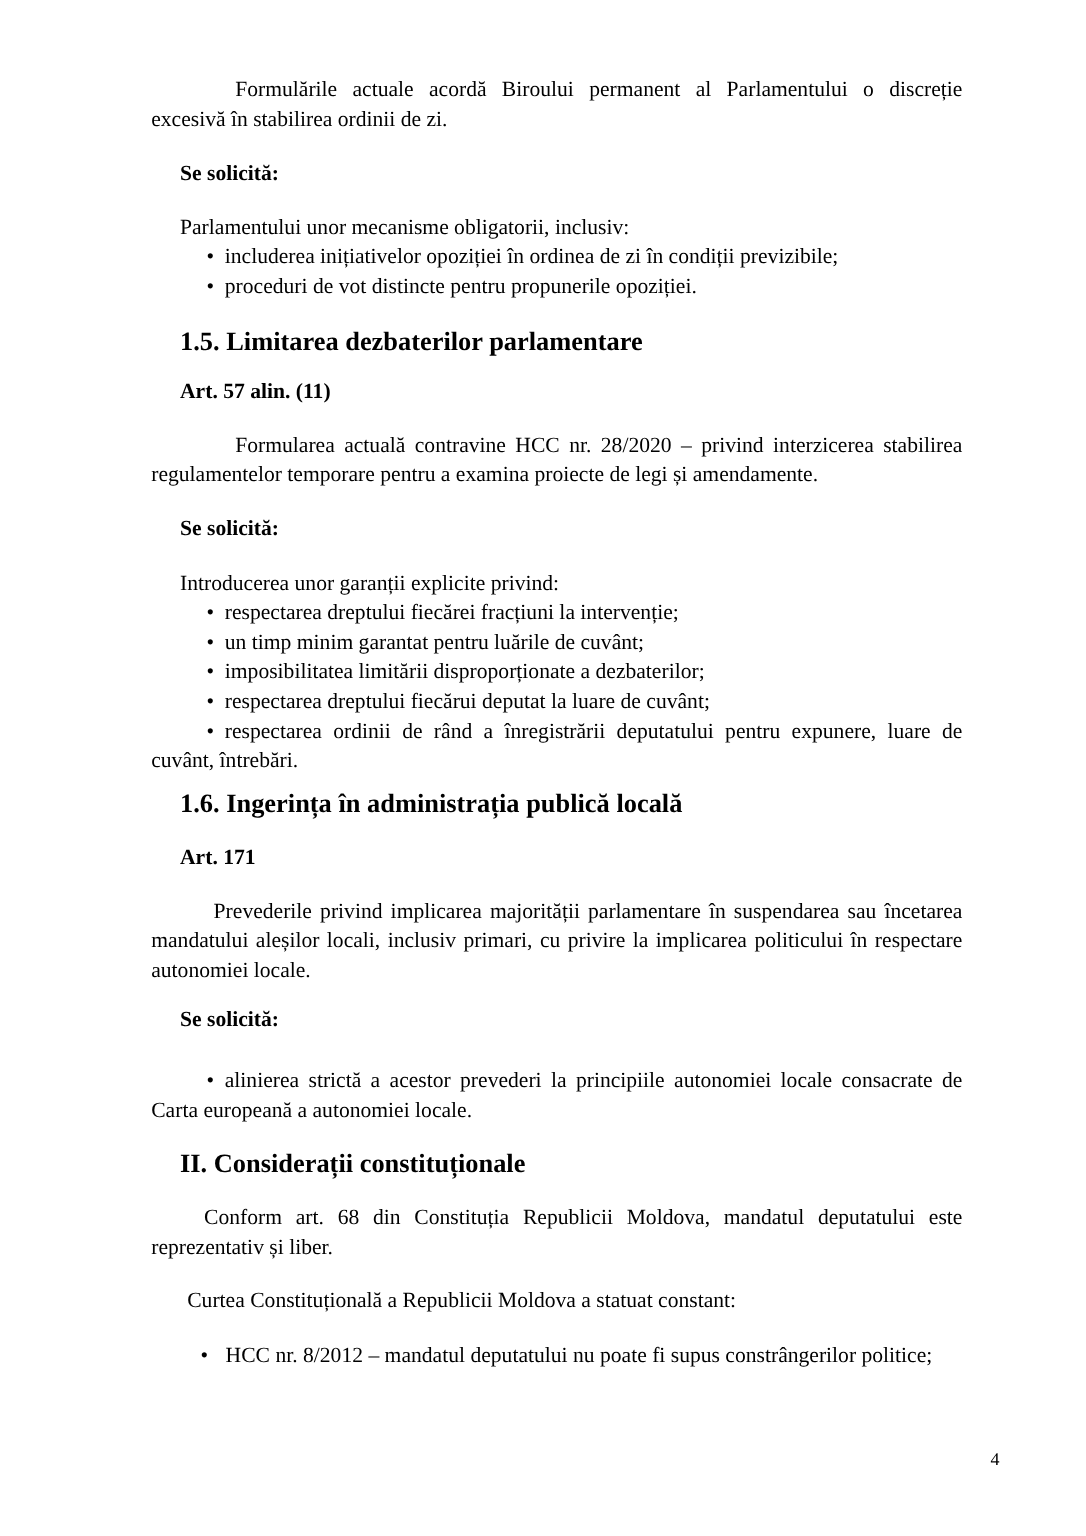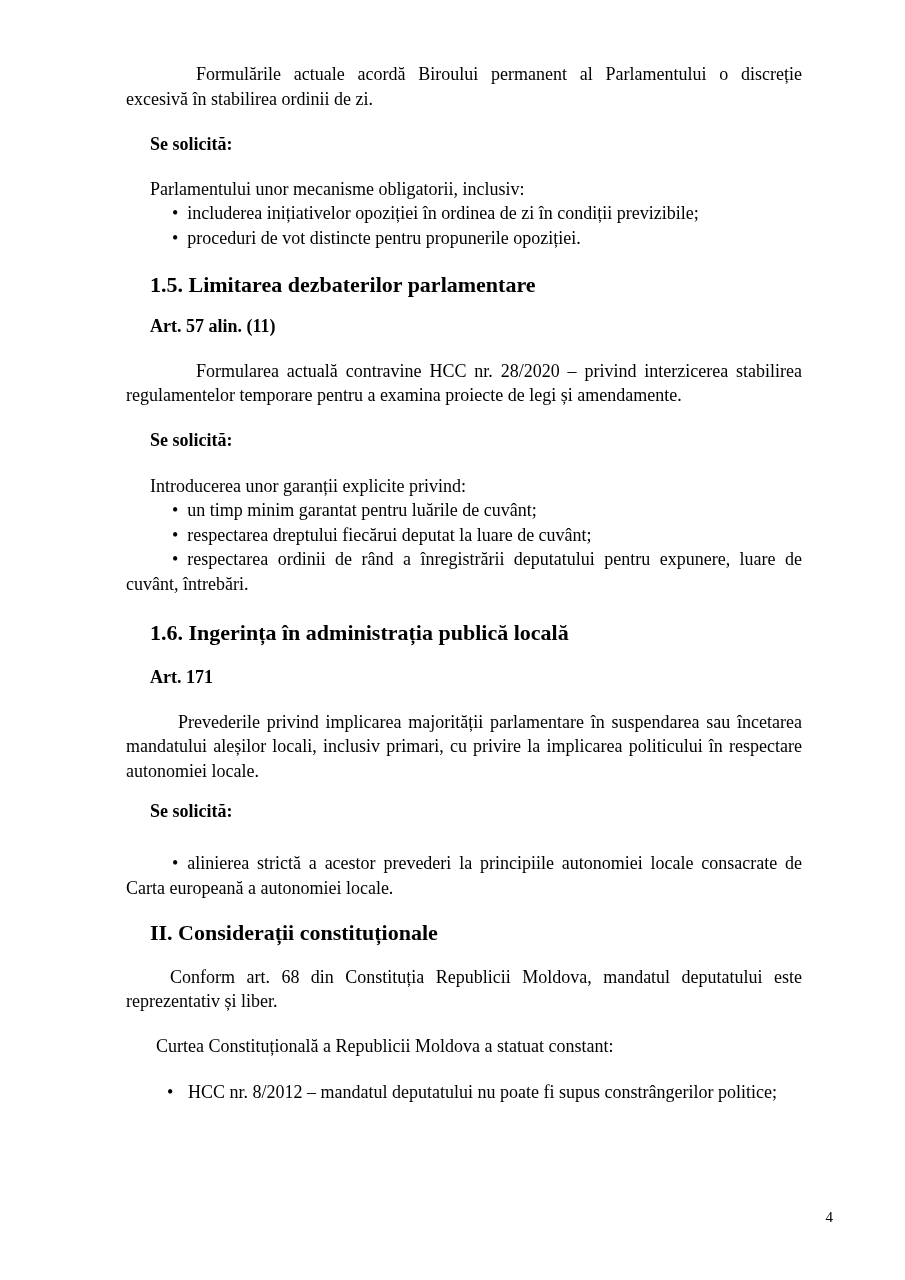--- a/index.html
+++ b/index.html
@@ -36,21 +36,21 @@
   .bullet-a { text-indent: 46px; }
   .bullet-a .bullet { margin-right: 9px; }
   .bullet-hang { position: relative; padding-left: 62px; }
   .bullet-hang .bullet { position: absolute; left: 41px; top: 0; }
   .mt16 { margin-top: 16px; }
   .mt17 { margin-top: 17px; }
   .mt19 { margin-top: 19px; }
   .mt20 { margin-top: 20px; }
   .mt21 { margin-top: 21px; }
   .mt22 { margin-top: 22px; }
-  .mt24 { margin-top: 24px; }
+  .mt24 { margin-top: 12px; }
   .mt27 { margin-top: 27px; }
   .page-number {
     position: absolute;
     top: 1207px;
     right: 72px;
     font-size: 15px;
     line-height: 20px;
     text-align: right;
   }
 </style>
@@ -71,21 +71,23 @@
   <h2 class="ind24 mt22">1.5. Limitarea dezbaterilor parlamentare</h2>
 
   <p class="b ind24 left mt17">Art. 57 alin. (11)</p>
 
   <p class="ind70 mt20">Formularea actuală contravine HCC nr. 28/2020 – privind interzicerea stabilirea regulamentelor temporare pentru a examina proiecte de legi și amendamente.</p>
 
   <p class="b ind24 left mt20">Se solicită:</p>
 
   <p class="ind24 left mt21">Introducerea unor garanții explicite privind:</p>
 
+  <p class="bullet-a"><span class="bullet">•</span><span>respectarea dreptului fiecărei fracțiuni la intervenție;</span></p>
   <p class="bullet-a"><span class="bullet">•</span><span>un timp minim garantat pentru luările de cuvânt;</span></p>
+  <p class="bullet-a"><span class="bullet">•</span><span>imposibilitatea limitării disproporționate a dezbaterilor;</span></p>
   <p class="bullet-a"><span class="bullet">•</span><span>respectarea dreptului fiecărui deputat la luare de cuvânt;</span></p>
   <p class="bullet-a"><span class="bullet">•</span><span>respectarea ordinii de rând a înregistrării deputatului pentru expunere, luare de cuvânt, întrebări.</span></p>
 
   <h2 class="ind24 mt24">1.6. Ingerința în administrația publică locală</h2>
 
   <p class="b ind24 left mt20">Art. 171</p>
 
   <p class="ind52 mt20">Prevederile privind implicarea majorității parlamentare în suspendarea sau încetarea mandatului aleșilor locali, inclusiv primari, cu privire la implicarea politicului în respectare autonomiei locale.</p>
 
   <p class="b ind24 left mt16">Se solicită:</p>

